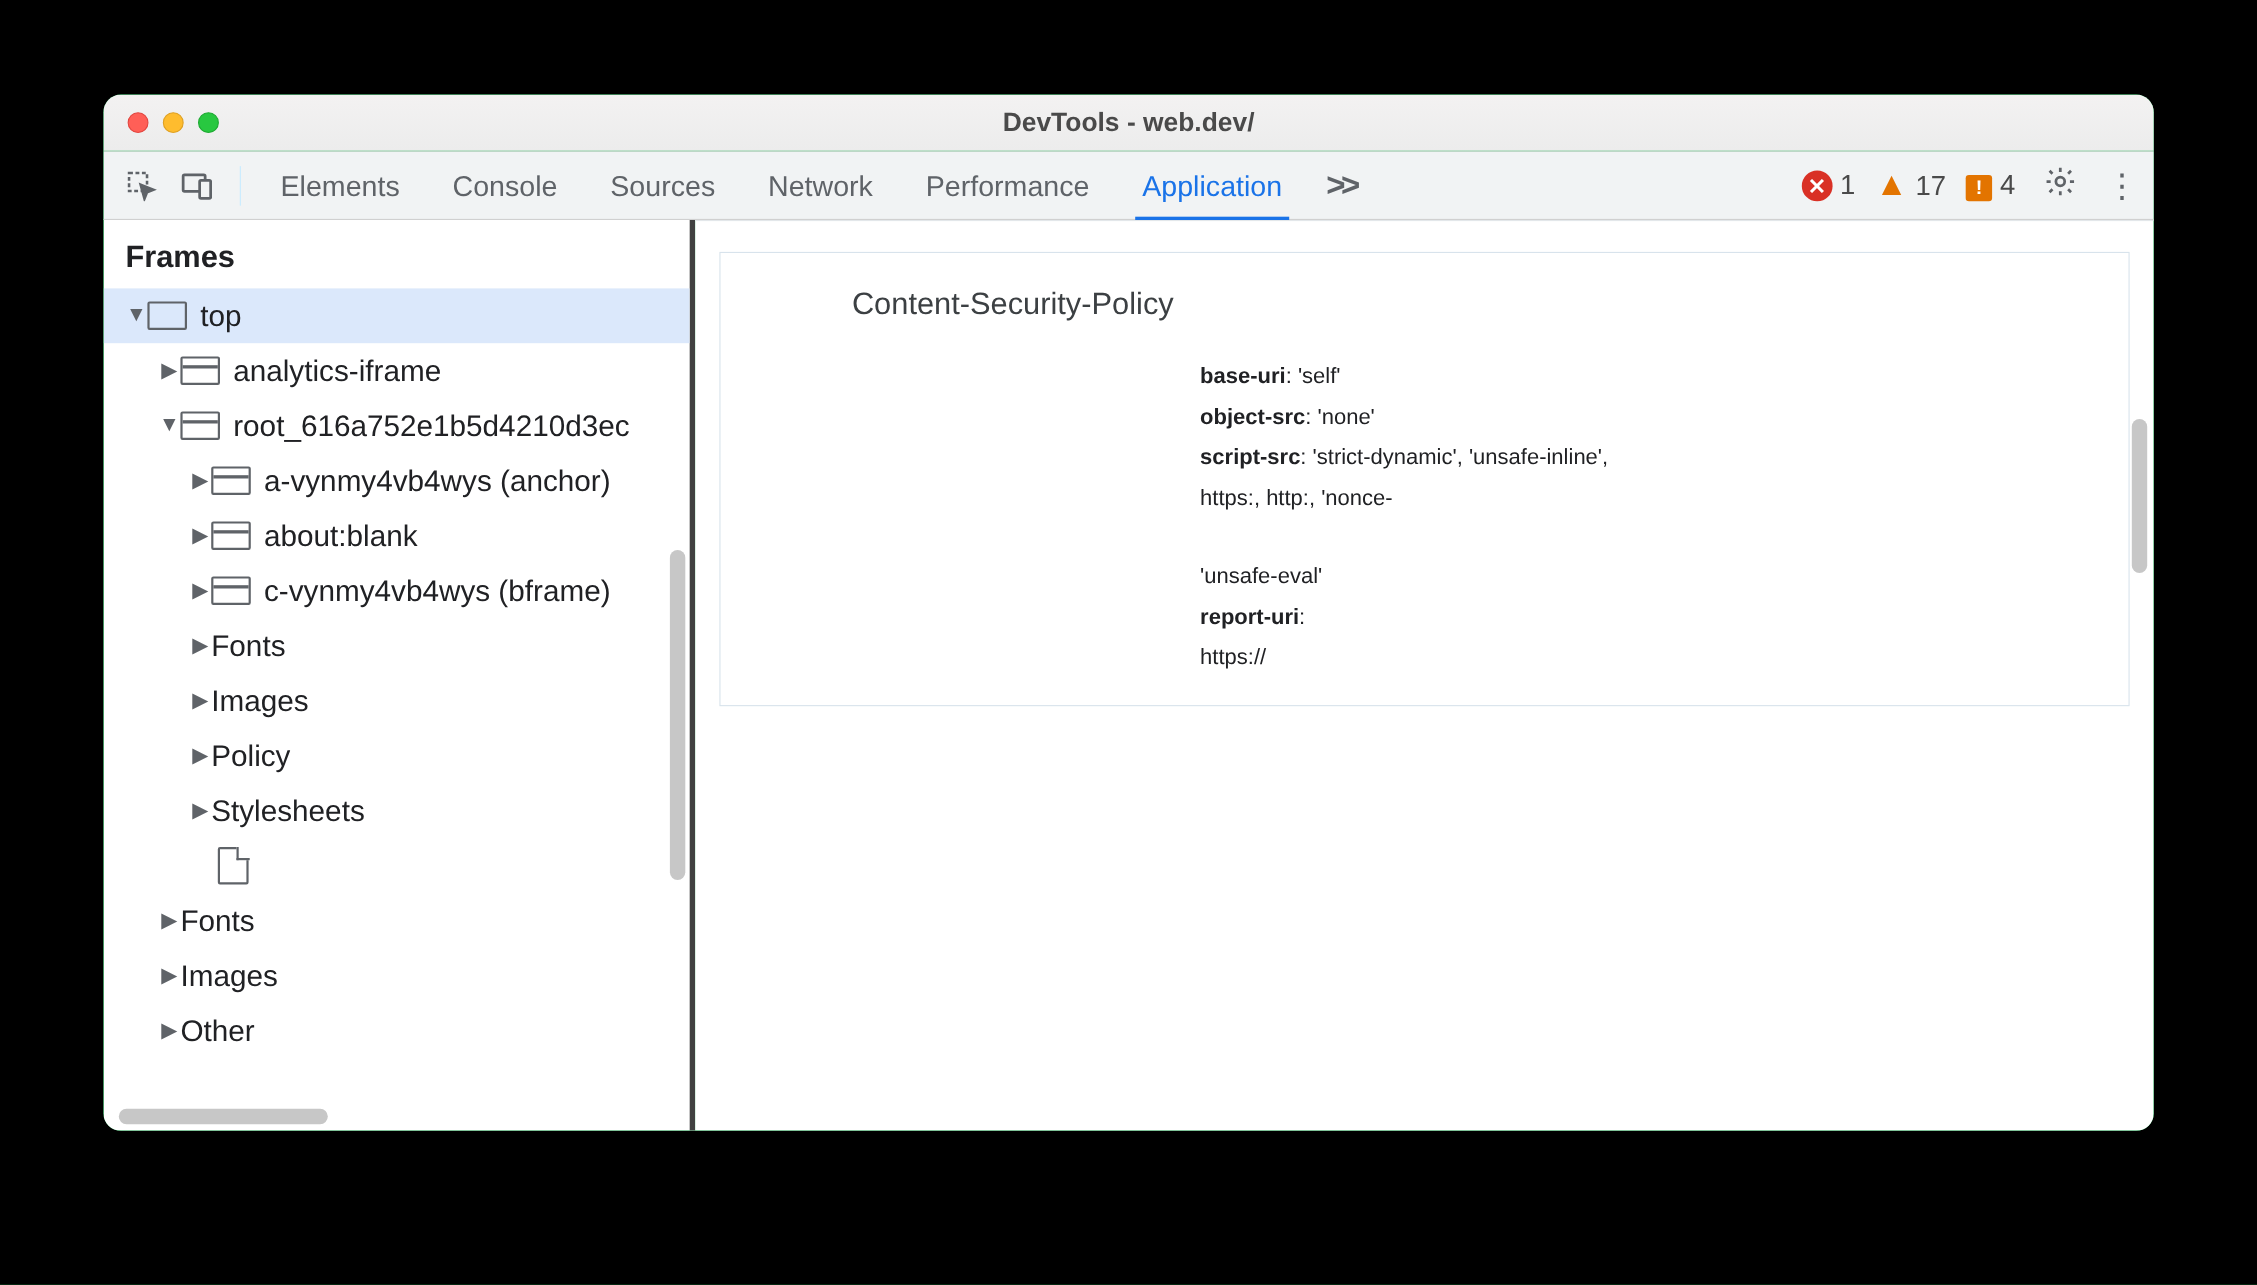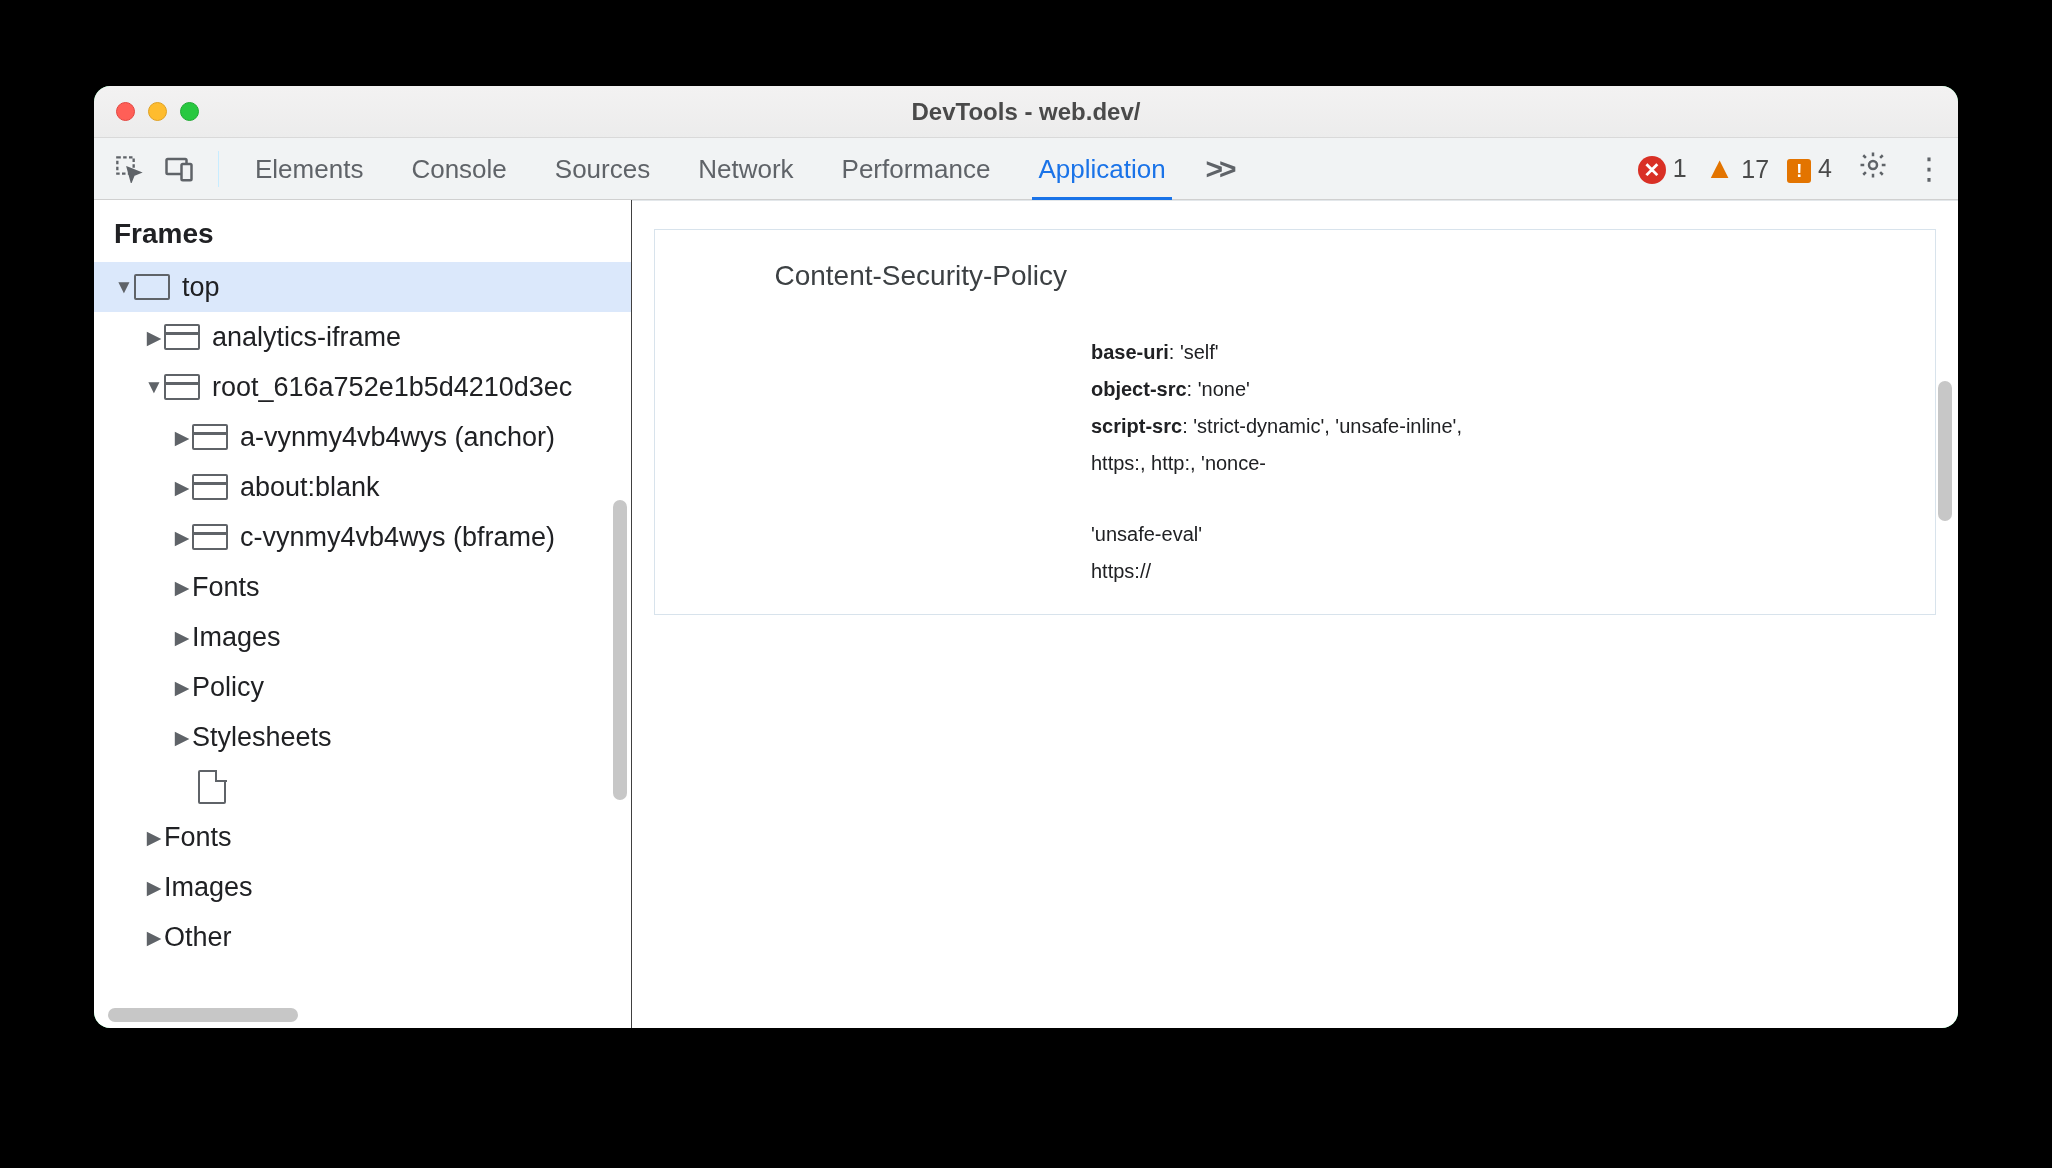--- a/index.html
+++ b/index.html
@@ -57,21 +57,21 @@
   .spacer { flex:1; }
   .counters { display:flex; align-items:center; gap:18px; font-size:25px; color:#4a4a4a; }
   .badge-icon { display:inline-flex; align-items:center; justify-content:center; width:28px; height:28px; border-radius:50%; font-size:20px; font-weight:700; color:#fff; }
   .badge-error { background:#d93025; }
   .badge-warn { color:#e37400; font-size:30px; display:inline-block; line-height:1; }
   .badge-issue { width:24px; height:24px; background:#e37400; color:#fff; font-size:18px; font-weight:700; display:inline-flex; align-items:center; justify-content:center; border-radius:3px; }
   .gear, .kebab { color:#5f6368; font-size:30px; cursor:pointer; margin-left:18px; }
 
   .content { flex:1; display:flex; overflow:hidden; position:relative;}
   .sidebar {
-    width: 538px; border-right:1px solid #404040; background:#fff;
+    width: 538px; border-right:5px solid #404040; background:#fff;
     display:flex; flex-direction:column; position:relative;
   }
   .section-header { font-size:28px; font-weight:700; color:#202124; padding:18px 20px 12px; }
   .tree { font-size:27px; color:#202124; overflow:hidden; }
   .tree-row { display:flex; align-items:center; height:50px; white-space:nowrap; cursor:pointer; }
   .tree-row.selected { background:#dbe8fb; }
   .tree-row .arrow { width:20px; color:#5f6368; font-size:19px; display:inline-flex; justify-content:center; }
   .tree-row .arrow.expanded::before { content:"▼"; }
   .tree-row .arrow.collapsed::before { content:"▶"; }
   .tree-row .arrow.none::before { content:""; }
@@ -96,21 +96,21 @@
   }
 
   .main {
     flex:1; background:#fff; position:relative; overflow:hidden;
     border-top:1px solid #e3e7ea;
   }
   .panel {
     border:1px solid #d8e3ec; margin:28px 22px 12px 22px; padding:30px 32px 24px;
   }
   .panel-title { font-size:30px; font-weight:700; color:#202124; margin-bottom:30px;}
-  .kvrow { display:flex; align-items:flex-end; gap:24px; margin-bottom:42px;}
+  .kvrow { display:flex; align-items:flex-end; gap:24px; margin-bottom:32px;}
   .kvkey { width:380px; text-align:right; font-size:28px; color:#3c4043;}
   .kvval { font-size:28px; color:#202124; flex:1;}
   .code-icon { color:#5f6368; font-family:monospace; font-size:26px; font-weight:700; letter-spacing:-2px; margin-right:8px;}
   .directives { font-size:20px; color:#202124; line-height:1.85; padding-left:404px;}
   .directives b { font-weight:700; }
   .main-scroll-v {
     position:absolute; top:180px; right:6px; width:14px; height:140px; background:#c7c7c7; border-radius:7px;
   }
 </style>
 </head>
@@ -250,20 +250,21 @@
         <div class="kvrow">
           <div class="kvkey">Content-Security-Policy</div>
         </div>
         <div class="directives">
           <div><b>base-uri</b><span>: 'self'</span></div>
           <div><b>object-src</b><span>: 'none'</span></div>
           <div><b>script-src</b><span>: 'strict-dynamic', 'unsafe-inline',</span></div>
           <div>https:, http:, 'nonce-</div>
           <div style="height:34px;"></div>
           <div>'unsafe-eval'</div>
+          <div><b>report-uri</b><span>:</span></div>
           <div>https://</div>
         </div>
       </div>
       <div class="main-scroll-v"></div>
     </div>
   </div>
 
 </div>
 
 </body></html>

